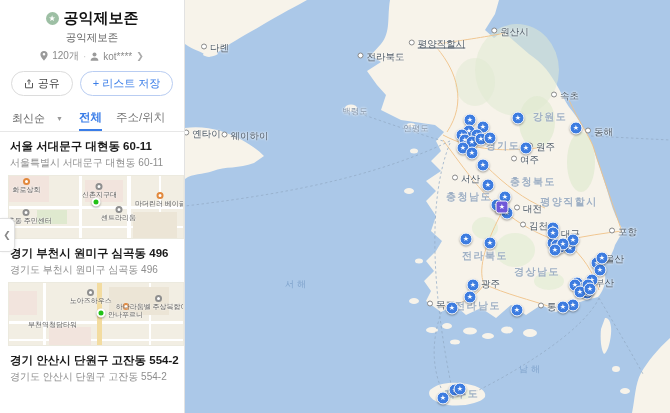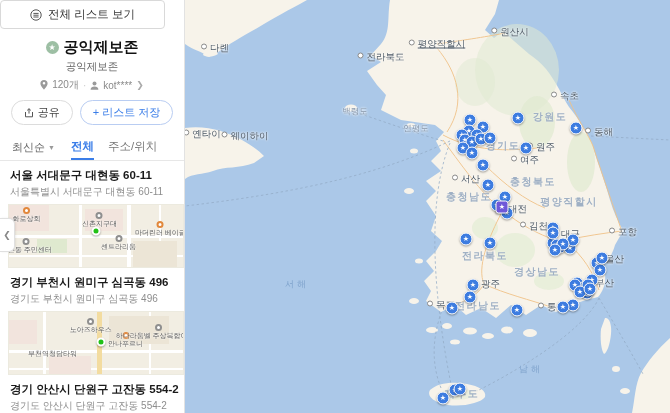--- a/index.html
+++ b/index.html
@@ -23,21 +23,21 @@
     font-size:10px; color:#8a8a8a; margin-top:4px; }
   .list-stats .sep { color:#ccc; }
   .chev { color:#aaa; font-size:9px; }
   .action-row { display:flex; justify-content:center; gap:7px; margin-top:8px; }
   .pill { display:flex; align-items:center; gap:4px; height:25px; padding:0 12px;
     border-radius:14px; font-size:11px; cursor:pointer; background:#fff; }
   .pill.save { border:1px solid #b9cdf2; color:#3a7de8; }
   .pill.share { border:1px solid #dcdcdc; color:#444; }
   .tab-row { display:flex; align-items:center; margin-top:10px; padding:0 12px; height:26px;
     border-bottom:1px solid #e7e7e7; }
-  .sort-btn { font-size:11px; color:#666; display:flex; align-items:center; gap:3px; cursor:pointer;text-align:right; }
+  .sort-btn { font-size:11px; color:#666; display:flex; align-items:center; gap:11px; cursor:pointer;text-align:right; }
   .sort-caret { font-size:7px; color:#999; }
   .tabs { display:flex; gap:14px; margin-left:16px; height:100%; align-items:center; }
   .tab { font-size:11.5px; color:#777; cursor:pointer; height:100%; display:flex; align-items:center;
     border-bottom:2px solid transparent; }
   .tab.active { color:#3a7de8; font-weight:bold; border-bottom-color:#3a7de8; }
   .place { padding:7px 0 0 8px; cursor:pointer; }
   .place-title { font-size:11.5px; font-weight:bold; color:#1a1a1a; padding:0 2px; }
   .place-sub { font-size:10px; color:#8d8d8d; margin-top:2px; padding:0 2px; }
   .thumb { position:relative; margin-top:5px; height:64px; background:#f2eee3; overflow:hidden;
     border:1px solid #eceadf; }
@@ -76,29 +76,20 @@
     color:#888; font-size:9px; display:flex; align-items:center; justify-content:center;
     cursor:pointer; box-shadow:1px 0 2px rgba(0,0,0,.08); z-index:6; }
 </style>
 </head>
 <body>
 
 <div id="app">
 
   <div id="sidebar">
 
-    <button class="view-all-btn">
-      <svg width="12" height="12" viewBox="0 0 12 12">
-        <circle cx="6" cy="6" r="5.2" fill="none" stroke="#555" stroke-width="1"></circle>
-        <line x1="3.4" y1="4.4" x2="8.6" y2="4.4" stroke="#555" stroke-width="1"></line>
-        <line x1="3.4" y1="6.2" x2="8.6" y2="6.2" stroke="#555" stroke-width="1"></line>
-        <line x1="3.4" y1="8" x2="8.6" y2="8" stroke="#555" stroke-width="1"></line>
-      </svg>
-      <span>전체 리스트 보기</span>
-    </button>
 
     <div class="list-head">
       <div class="list-title-row">
         <span class="list-icon">★</span>
         <span class="list-title">공익제보존</span>
       </div>
       <div class="list-subtitle">공익제보존</div>
       <div class="list-stats">
         <svg width="8" height="10" viewBox="0 0 8 10">
           <path d="M4 0 C1.8 0 0.4 1.6 0.4 3.4 C0.4 5.8 4 9.6 4 9.6 C4 9.6 7.6 5.8 7.6 3.4 C7.6 1.6 6.2 0 4 0 Z M4 4.6 A1.3 1.3 0 1 1 4 2 A1.3 1.3 0 0 1 4 4.6 Z" fill="#9a9a9a"></path>
@@ -263,21 +254,21 @@
         <span class="mlbl island" style="left: 231px; top: 129px;">연평도</span>
         <span class="mlbl city" style="left: 380px; top: 96px;">속초</span>
         <span class="mlbl city" style="left: 414px; top: 132px;">동해</span>
         <span class="mlbl province" style="left: 365px; top: 117px;">강원도</span>
         <span class="mlbl province" style="left: 318px; top: 146px;">경기도</span>
         <span class="mlbl city" style="left: 356px; top: 147px;">원주</span>
         <span class="mlbl city" style="left: 340px; top: 160px;">여주</span>
         <span class="mlbl city" style="left: 281px; top: 179px;">서산</span>
         <span class="mlbl province" style="left: 284px; top: 197px;">충청남도</span>
         <span class="mlbl province" style="left: 348px; top: 182px;">충청북도</span>
-        <span class="mlbl city" style="left: 328px; top: 209px; text-align: center;">대전</span>
+        <span class="mlbl city" style="left: 343px; top: 209px; text-align: center;">대전</span>
         <span class="mlbl city" style="left: 349px; top: 226px;">김천</span>
         <span class="mlbl province" style="left: 384px; top: 202px;">평양직할시</span>
         <span class="mlbl city" style="left: 381px; top: 234px;">대구</span>
         <span class="mlbl city" style="left: 438px; top: 232px;">포항</span>
         <span class="mlbl city" style="left: 425px; top: 259px;">울산</span>
         <span class="mlbl city" style="left: 415px; top: 283px;">부산</span>
         <span class="mlbl province" style="left: 352px; top: 272px;">경상남도</span>
         <span class="mlbl province" style="left: 300px; top: 256px;">전라북도</span>
         <span class="mlbl city" style="left: 301px; top: 284px;">광주</span>
         <span class="mlbl province" style="left: 293px; top: 306px;">전라남도</span>

